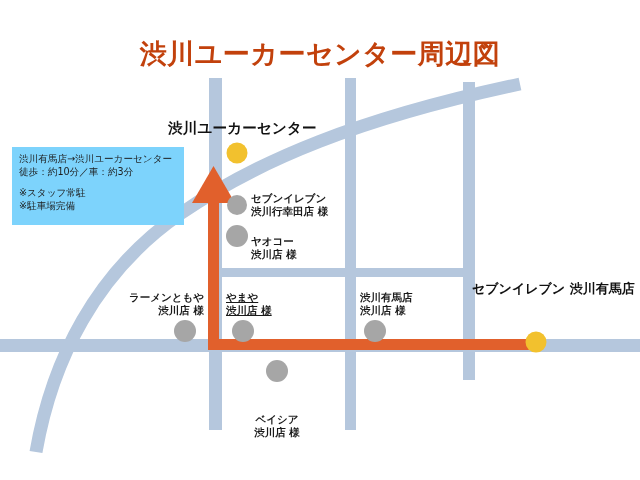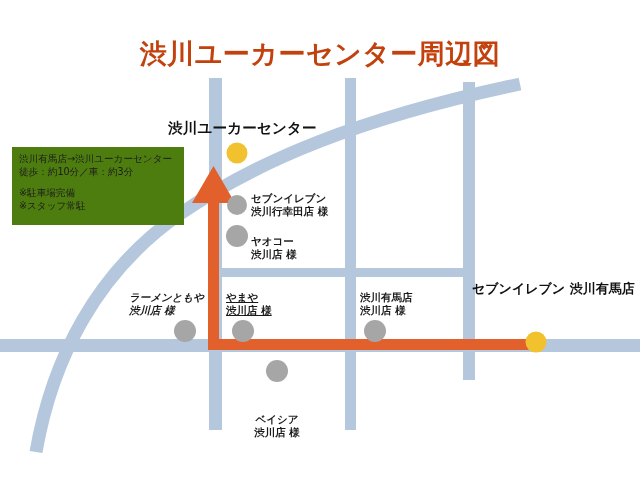--- a/index.html
+++ b/index.html
@@ -39,21 +39,21 @@
   .map-label {
     position: absolute;
     font-size: 10.5px;
     font-weight: 700;
     color: #1a1a1a;
     line-height: 1.25;
     white-space: nowrap;
   }
   .map-label .l2 { display: block; }
   .label-center { text-align: center; }
-  .label-right  { text-align: left; font-style: italic; }
+  .label-right  { text-align: right; }
   #label-main-store {
     position: absolute;
     font-size: 14.5px;
     font-weight: 700;
     color: #111111;
     white-space: nowrap;
     letter-spacing: 0.2px;
   }
   #label-honda {
     position: absolute;
@@ -63,21 +63,21 @@
     line-height: 1.3;
     text-align: center;
     white-space: nowrap;
   }
   #info-box {
     position: absolute;
     left: 12px;
     top: 147px;
     width: 172px;
     height: 78px;
-    background: #4d7c0f;
+    background: #7dd3fc;
     box-sizing: border-box;
     padding: 6px 7px 5px 7px;
     font-size: 9.6px;
     color: #1c1c1c;
     line-height: 1.35;
     white-space: nowrap;
   }
   #info-box .spacer { height: 8px; }
 </style>
 </head>
@@ -160,17 +160,17 @@
 
   <div class="map-label label-center" style="left:237px; top:386px; width:80px;margin-top:27px;">
     <span>ベイシア</span>
     <span class="l2">渋川店 様</span>
   </div>
 
   <div id="info-box">
     <div>渋川有馬店→渋川ユーカーセンター</div>
     <div>徒歩：約10分／車：約3分</div>
     <div class="spacer"></div>
+    <div>※スタッフ常駐</div>
     <div>※駐車場完備</div>
-    <div>※スタッフ常駐</div>
   </div>
 
 </div>
 
 </body></html>

